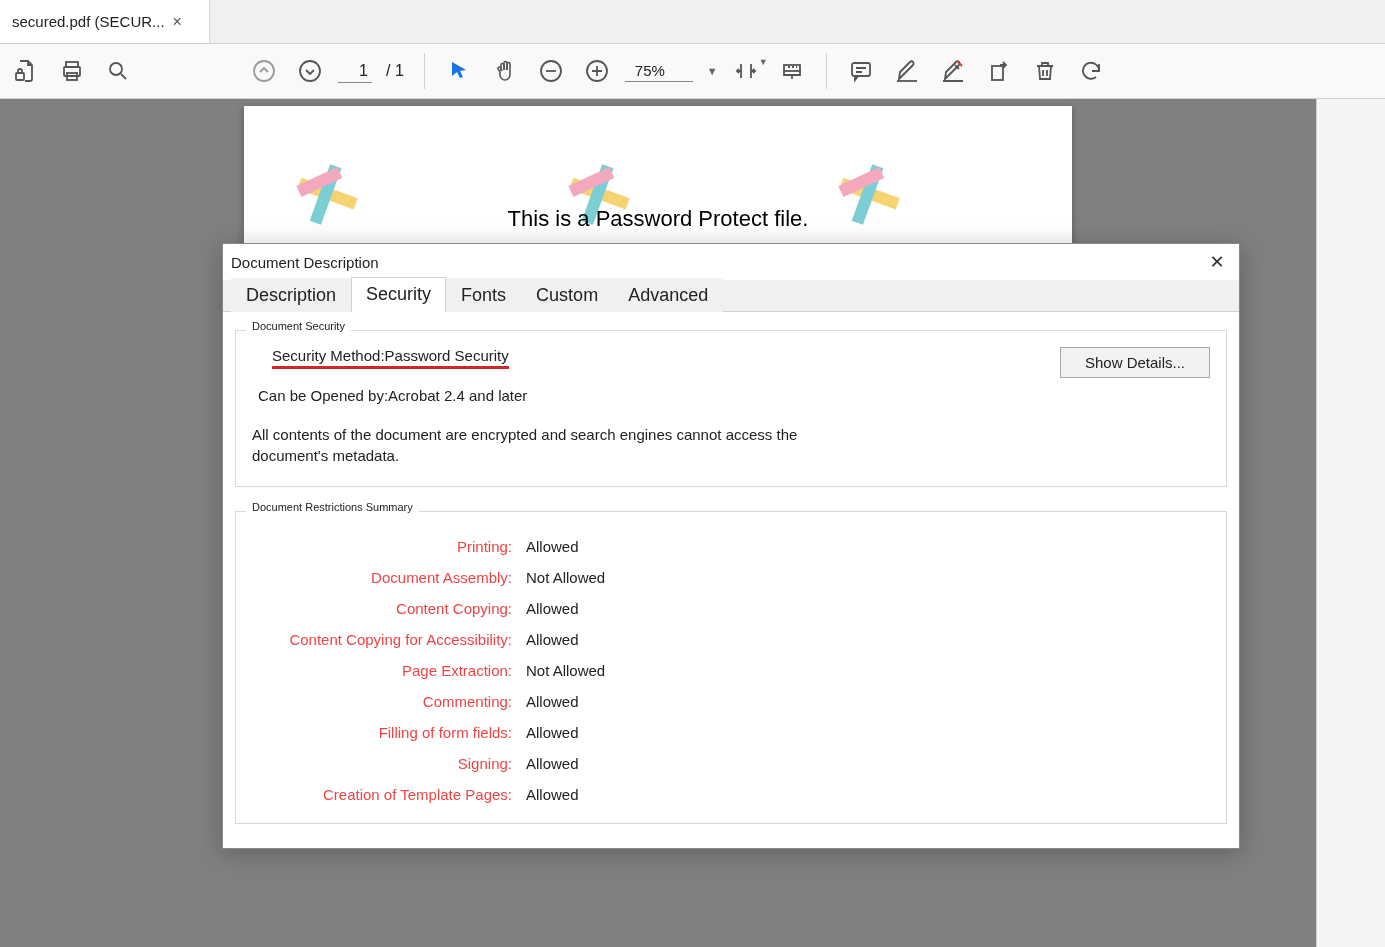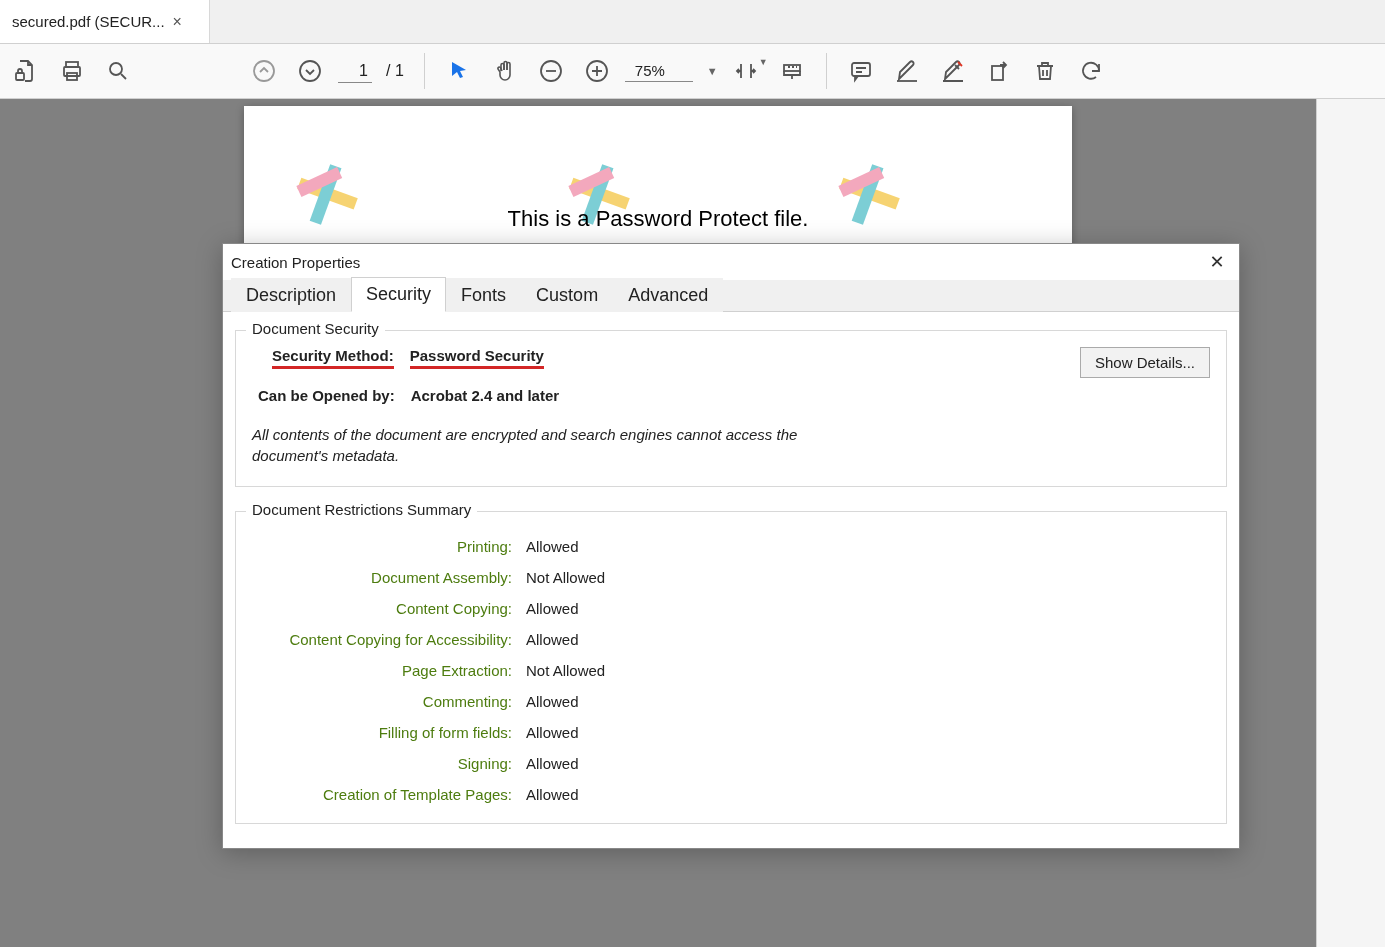--- a/index.html
+++ b/index.html
@@ -180,72 +180,69 @@
     padding: 16px 16px 20px 16px;
     margin-top: 10px;
     position: relative;
   }
   .fieldset-legend {
     position: absolute;
     top: -11px;
     left: 10px;
     background: #fff;
     padding: 0 6px;
-    font-size: 15px;
+    font-size: 11px;
     color: #222;
   }
   .sec-desc {
     font-size: 15px;
     color: #222;
     margin: 10px 0 20px 0;
   }
   .sec-row {
     display: flex;
     align-items: flex-start;
     margin-bottom: 2px;
   }
   .sec-left { flex: 1; }
   .sec-pair {
     display: flex;
-    gap: 16px;
     margin-bottom: 18px;
     margin-left: 20px;
-    font-weight: bold;
   }
   .sec-label { font-size: 15px; color: #222; }
   .sec-value { font-size: 15px; color: #222; }
   .underline-red {
     border-bottom: 3px solid #d32626;
     padding-bottom: 2px;
   }
   .btn {
     background: #f2f2f2;
     border: 1px solid #aaa;
-    padding: 6px 14px;
+    padding: 6px 24px;
     font-size: 15px;
     color: #222;
     cursor: pointer;
   }
   .note {
     font-size: 15px;
     color: #222;
     line-height: 1.4;
     max-width: 600px;
-    font-style: italic;
   }
   
   .restrict-grid {
     display: grid;
     grid-template-columns: 260px 1fr;
     column-gap: 14px;
     row-gap: 14px;
     font-size: 15px;
     padding: 10px 0 0 0;
   }
-  .r-label { text-align: right; color: #4d7c0f; }
+  .r-label { text-align: right; color: #ef4444; }
   .r-value { color: #222; }
 </style>
 </head>
 <body>
 
 <div class="tab-bar">
   <div class="tab">
     <span>secured.pdf (SECUR...</span>
     <span class="close">×</span>
   </div>
@@ -401,21 +398,21 @@
         </g>
       </svg>
     <div class="page-text">This is a Password Protect file.</div>
   </div>
 </div>
 
 <div class="right-panel"></div>
 
 <div class="dialog">
   <div class="dialog-title">
-    <span>Creation Properties</span>
+    <span>Document Description</span>
     <span class="dialog-close">✕</span>
   </div>
   <div class="dialog-tabs">
     <div class="dtab">Description</div>
     <div class="dtab active">Security</div>
     <div class="dtab">Fonts</div>
     <div class="dtab">Custom</div>
     <div class="dtab">Advanced</div>
   </div>
   <div class="dialog-body">

